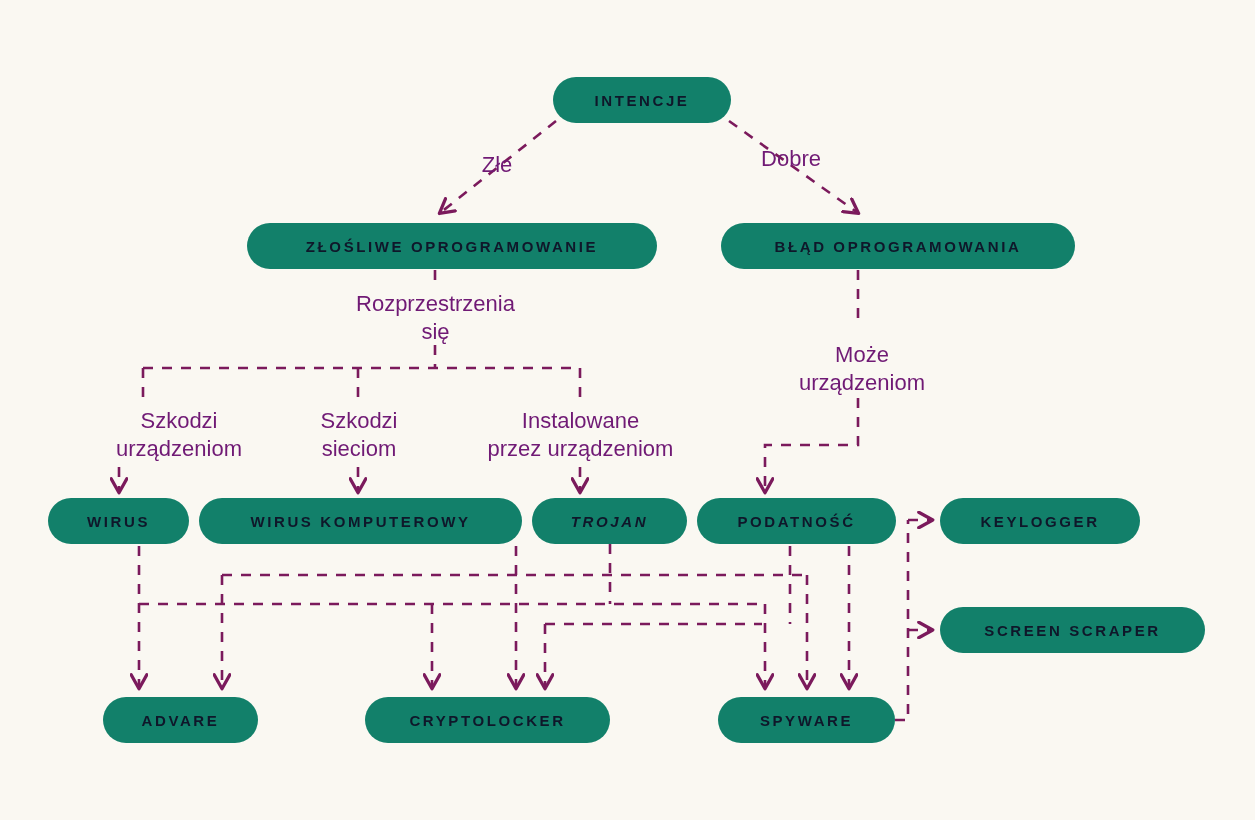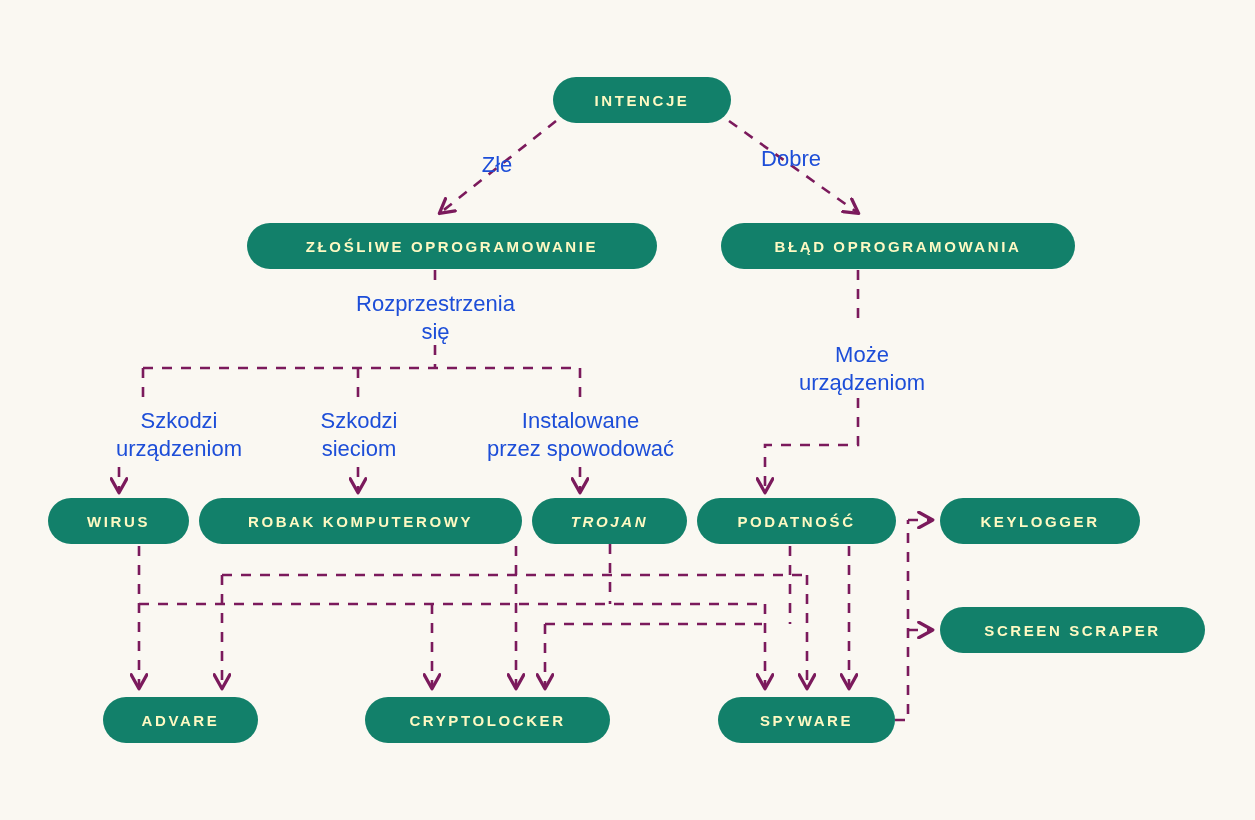--- a/index.html
+++ b/index.html
@@ -25,35 +25,35 @@
     width: 1255px;
     height: 820px;
     pointer-events: none;
   }
   .node {
     position: absolute;
     display: flex;
     align-items: center;
     justify-content: center;
     background: #12806a;
-    color: #fef9c3;
+    color: #0f172a;
     border-radius: 999px;
     box-sizing: border-box;
     font-family: "Liberation Sans", sans-serif;
     font-weight: 700;
     font-size: 15px;
     letter-spacing: 2.6px;
     text-align: center;
     white-space: nowrap;
     line-height: 1;
     padding: 0 10px;
   }
   .edge-label {
     position: absolute;
-    color: #1d4ed8;
+    color: #701a75;
     font-family: "Liberation Sans", sans-serif;
     font-weight: 400;
     font-size: 22px;
     letter-spacing: 0px;
     text-align: center;
     line-height: 1.25;
     white-space: pre-line;
   }
 </style>
 </head>
@@ -113,21 +113,21 @@
   </svg>
 
   <div class="node" style="left:553px; top:77px; width:178px; height:46px;">INTENCJE</div>
 
   <div class="node" style="left:247px; top:223px; width:410px; height:46px;">ZŁOŚLIWE OPROGRAMOWANIE</div>
 
   <div class="node" style="left:721px; top:223px; width:354px; height:46px;">BŁĄD OPROGRAMOWANIA</div>
 
   <div class="node" style="left:48px; top:498px; width:141px; height:46px;">WIRUS</div>
 
-  <div class="node" style="left:199px; top:498px; width:323px; height:46px;">ROBAK KOMPUTEROWY</div>
+  <div class="node" style="left:199px; top:498px; width:323px; height:46px;">WIRUS KOMPUTEROWY</div>
 
   <div class="node" style="left:532px; top:498px; width:155px; height:46px;font-style:italic;">TROJAN</div>
 
   <div class="node" style="left:697px; top:498px; width:199px; height:46px;">PODATNOŚĆ</div>
 
   <div class="node" style="left:940px; top:498px; width:200px; height:46px;">KEYLOGGER</div>
 
   <div class="node" style="left:940px; top:607px; width:265px; height:46px;">SCREEN SCRAPER</div>
 
   <div class="node" style="left:103px; top:697px; width:155px; height:46px;">ADVARE</div>
@@ -146,15 +146,15 @@
   <div class="edge-label" style="left:770px; top:341px; width:184px;">Może
 urządzeniom</div>
 
   <div class="edge-label" style="left:74px; top:407px; width:210px;">Szkodzi
 urządzeniom</div>
 
   <div class="edge-label" style="left:284px; top:407px; width:150px;">Szkodzi
 sieciom</div>
 
   <div class="edge-label" style="left:432px; top:407px; width:297px;">Instalowane
-przez spowodować</div>
+przez urządzeniom</div>
 
 </div>
 
 </body></html>

